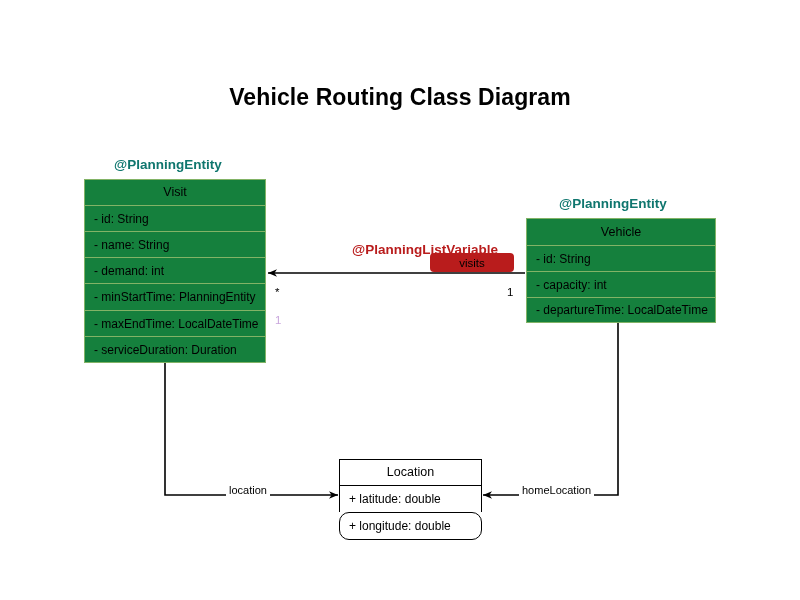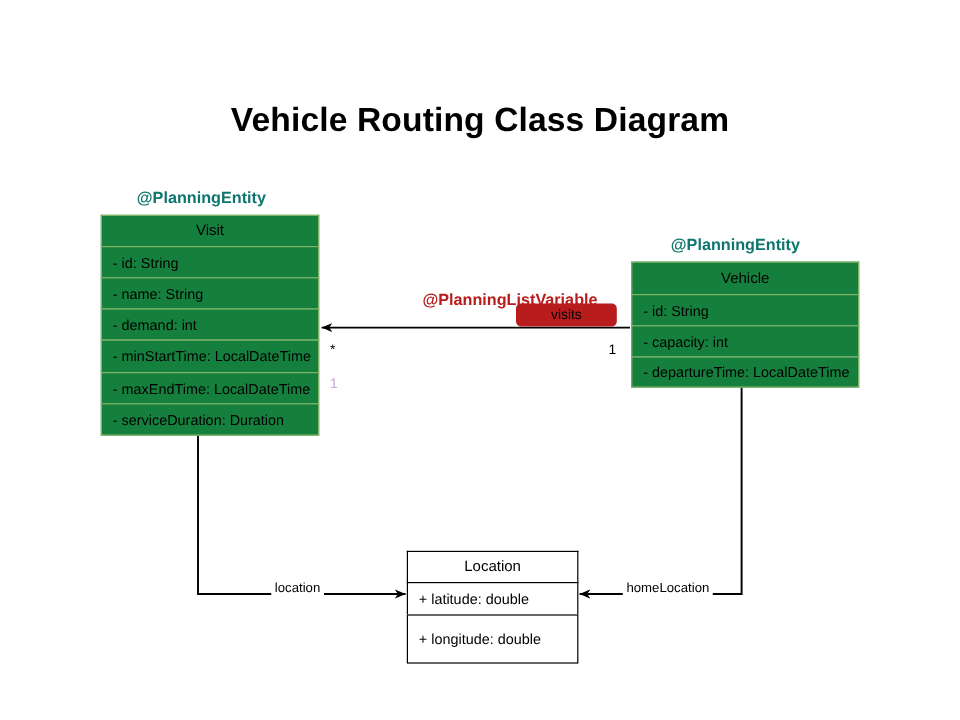--- a/index.html
+++ b/index.html
@@ -23,21 +23,21 @@
     height: 600px;
   }
 
   
   .diagram-title {
     position: absolute;
     left: 0;
     top: 84px;
     width: 800px;
     text-align: center;
-    font-size: 28px;
+    font-size: 23px;
     font-weight: bold;
     letter-spacing: 0.1px;
     color: #000;
   }
 
   
   .annotation {
     position: absolute;
     font-size: 13.5px;
     font-weight: bold;
@@ -133,38 +133,38 @@
 
 <div class="diagram-title">Vehicle Routing Class Diagram</div>
 
 <div class="annotation green" style="left:114px; top:157px;">@PlanningEntity</div>
 
 <div class="uml-class green" id="class-visit" style="left:84px; top:179px; width:182px;">
   <div class="uml-row title" style="height:26px;">Visit</div>
   <div class="uml-row attr" style="height:26px;">- id: String</div>
   <div class="uml-row attr" style="height:26px;">- name: String</div>
   <div class="uml-row attr" style="height:26px;">- demand: int</div>
-  <div class="uml-row attr" style="height:27px;">- minStartTime: LocalDateTime</div>
+  <div class="uml-row attr" style="height:27px;">- minStartTime: PlanningEntity</div>
   <div class="uml-row attr" style="height:26px;">- maxEndTime: LocalDateTime</div>
   <div class="uml-row attr" style="height:27px;">- serviceDuration: Duration</div>
 </div>
 
 <div class="annotation green" style="left:559px; top:196px;">@PlanningEntity</div>
 
 <div class="uml-class green" id="class-vehicle" style="left:526px; top:218px; width:190px;">
   <div class="uml-row title" style="height:27px;">Vehicle</div>
   <div class="uml-row attr" style="height:26px;">- id: String</div>
   <div class="uml-row attr" style="height:26px;">- capacity: int</div>
   <div class="uml-row attr" style="height:26px;">- departureTime: LocalDateTime</div>
 </div>
 
 <div class="uml-class plain" id="class-location" style="left:339px; top:459px; width:143px;">
   <div class="uml-row title" style="height:26px;">Location</div>
   <div class="uml-row attr" style="height:27px;">+ latitude: double</div>
-  <div class="uml-row attr" style="height:41px;">+ longitude: double</div>
+  <div class="uml-row attr" style="height:28px;border-radius:10px;">+ longitude: double</div>
 </div>
 
 <div class="annotation orange" style="left:352px; top:231px;">@PlanningListVariable</div>
 
 <div class="badge" style="left:430px; top:253px; width:84px; height:19px;">visits</div>
 
 <div class="mult dark" style="left:275px; top:287px;">*</div>
 
 <div class="mult dark" style="left:507px; top:287px;">1</div>
 

